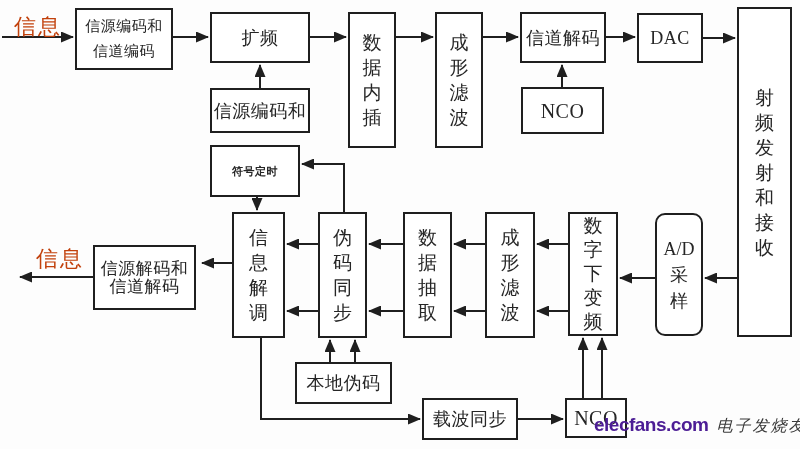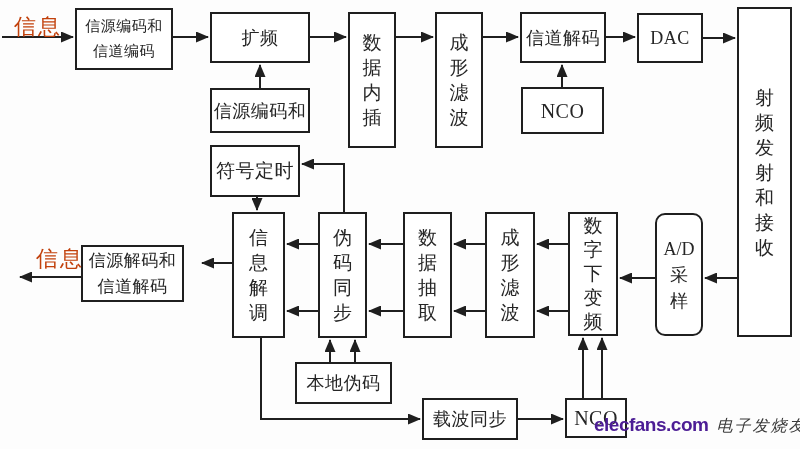--- a/index.html
+++ b/index.html
@@ -19,28 +19,28 @@
   [data-name="block-source-encoding"]{left:75px;top:8px;width:98px;height:62px;font-size:15px;line-height:25px;}
   [data-name="block-spreading"]{left:210px;top:12px;width:100px;height:51px;}
   [data-name="block-spreading-pn"]{left:210px;top:88px;width:100px;height:45px;}
   [data-name="block-data-interpolation"]{left:348px;top:12px;width:48px;height:136px;}
   [data-name="block-shaping-filter-tx"]{left:435px;top:12px;width:48px;height:136px;}
   [data-name="block-digital-modulation"]{left:520px;top:12px;width:86px;height:51px;}
   [data-name="block-nco-tx"]{left:521px;top:87px;width:83px;height:47px;font-size:20px;}
   [data-name="block-dac"]{left:637px;top:13px;width:66px;height:50px;font-size:18px;}
   [data-name="block-rf-frontend"]{left:737px;top:7px;width:55px;height:330px;}
   
-  [data-name="block-symbol-timing"]{left:210px;top:145px;width:90px;height:52px;font-size:19px;}
+  [data-name="block-symbol-timing"]{left:210px;top:145px;width:90px;height:52px;font-size:11px;font-weight:bold;}
   [data-name="block-demodulation"]{left:232px;top:212px;width:53px;height:126px;}
   [data-name="block-pn-sync"]{left:318px;top:212px;width:49px;height:126px;}
   [data-name="block-data-decimation"]{left:403px;top:212px;width:49px;height:126px;}
   [data-name="block-shaping-filter-rx"]{left:485px;top:212px;width:50px;height:126px;}
   [data-name="block-ddc"]{left:568px;top:212px;width:50px;height:124px;line-height:24px;}
   [data-name="block-ad-sampling"]{left:655px;top:213px;width:48px;height:123px;font-size:18px;line-height:26px;border-radius:10px;}
-  [data-name="block-source-decoding"]{left:81px;top:245px;width:103px;height:57px;font-size:17px;line-height:26px;}
+  [data-name="block-source-decoding"]{left:93px;top:245px;width:103px;height:65px;font-size:17px;line-height:18px;}
   
   [data-name="block-local-pn"]{left:295px;top:362px;width:97px;height:42px;}
   [data-name="block-carrier-sync"]{left:422px;top:398px;width:96px;height:42px;}
   [data-name="block-nco-rx"]{left:565px;top:398px;width:62px;height:40px;font-size:20px;}
   
   [data-name="label-info-input"]{left:14px;top:12px;}
   [data-name="label-info-output"]{left:36px;top:244px;}
   
   .watermark{position:absolute;left:594px;top:414px;display:flex;align-items:baseline;white-space:nowrap;}
   .wm-brand{font-family:"Liberation Sans","DejaVu Sans",sans-serif;font-weight:bold;font-size:19px;letter-spacing:-0.5px;}

